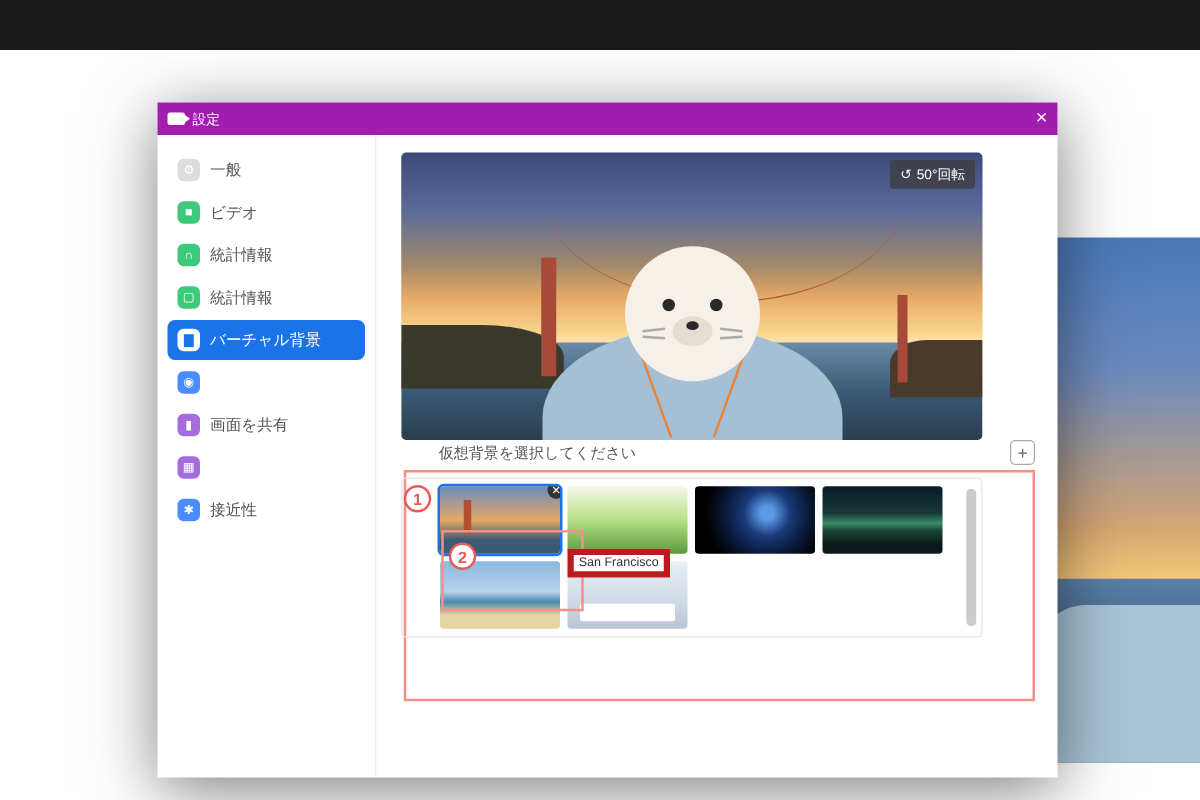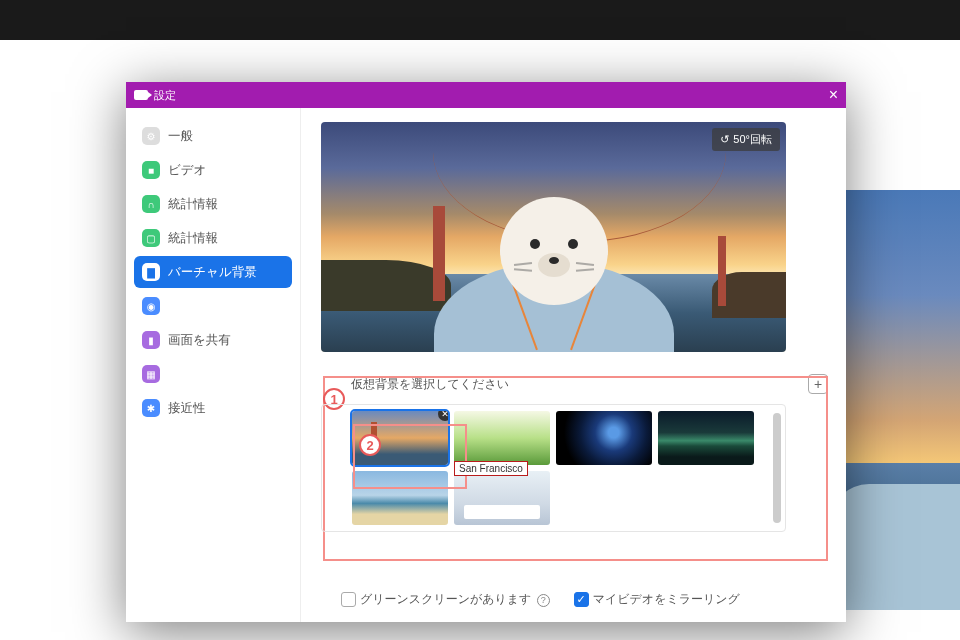--- a/index.html
+++ b/index.html
@@ -52,32 +52,32 @@
   .preview .snout { position:absolute; top:56px; left:50%; transform:translateX(-50%); width:32px; height:24px; background:#e5ddd0; border-radius:50%; }
   .preview .snout::before { content:''; position:absolute; top:4px; left:50%; transform:translateX(-50%); width:10px; height:7px; background:#2a2a2a; border-radius:50%; }
   .preview .whisker { position:absolute; width:18px; height:2px; background:rgba(100,100,100,0.5); }
   .preview .rotate-btn { position: absolute; top: 6px; right: 6px; background: rgba(60,60,60,0.75); color: #fff; font-size: 11px; padding: 4px 8px; border-radius: 3px; cursor: pointer; display:flex; align-items:center; gap:4px; }
 
   .annotation-box { position: absolute; left: 22px; top: 268px; width: 505px; height: 185px; border: 2px solid #f58f8a; pointer-events: none; }
   .marker { position: absolute; width: 22px; height: 22px; border: 2px solid #e85a5a; color: #e85a5a; border-radius: 50%; display: flex; align-items: center; justify-content: center; font-size: 13px; font-weight: bold; background: #fff; }
   .marker1 { left: 22px; top: 280px; }
   .marker2 { left: 58px; top: 326px; z-index: 5; }
 
-  .choose-label { margin-top: 22px; font-size: 12px; color: #555; padding-left: 30px; display:flex; align-items:center; }
+  .choose-label { font-size: 12px; color: #555; padding-left: 30px; display:flex; align-items:center; }
   .add-btn { margin-left:auto; width:20px; height:20px; border:1px solid #aaa; border-radius:4px; display:flex; align-items:center; justify-content:center; color:#666; cursor:pointer; font-size:14px; }
 
   .thumbs { margin-top: 10px; width: 465px; padding: 6px 30px 6px 30px; display: flex; flex-wrap: wrap; gap: 6px; border:1px solid #e5e5e5; border-radius:4px; position:relative; }
   .thumb { width: 96px; height: 54px; border-radius: 3px; background: #888; cursor: pointer; position: relative; overflow:hidden; }
   .thumb.none { background: #2a2a3a; color: #fff; display: flex; align-items: center; justify-content: center; font-size: 12px; gap:4px; }
   .thumb.none .cam-ic { width:12px; height:8px; background:#fff; border-radius:1px; position:relative; }
   .thumb.none .cam-ic::after { content:''; position:absolute; right:-4px; top:1px; border-left:4px solid #fff; border-top:3px solid transparent; border-bottom:3px solid transparent; }
   .thumb.selected { outline: 2px solid #1a73e8; }
   .thumb .del { position:absolute; top:-4px; right:-4px; width:14px; height:14px; background:#333; color:#fff; border-radius:50%; font-size:9px; display:flex; align-items:center; justify-content:center; }
   .annotation-none { position:absolute; left:52px; top:316px; width:114px; height:65px; border:2px solid #f58f8a; pointer-events:none; z-index:4; }
-  .tooltip { position:absolute; background:#fff; border:1px solid #b91c1c; font-size:10px; padding:1px 4px; color:#333; z-index:6; }
+  .tooltip { position:absolute; background:#fff; border:5px solid #b91c1c; font-size:10px; padding:1px 4px; color:#333; z-index:6; }
 
   .th-ggate { background: linear-gradient(to bottom, #6a8abe 0%, #e5a865 50%, #3a5a75 80%); }
   .th-ggate::after { content:''; position:absolute; left:20%; bottom:30%; width:6px; height:50%; background:#b05030; }
   .th-grass { background: linear-gradient(to bottom, #f5f8e5, #b8e088, #5a9a3a); }
   .th-earth { background: radial-gradient(circle at 60% 40%, #5a9ae5 8%, #1a3a7a 28%, #0a1a3a 50%, #000 75%); }
   .th-aurora { background: linear-gradient(to bottom, #0a1a2a 0%, #1a3a3a 40%, #3a8a6a 55%, #1a4a3a 65%, #0a1a1a 85%); }
   .th-beach { background: linear-gradient(to bottom, #8ab8e0 0%, #b8d4e8 45%, #4a8aaa 60%, #e5d5a5 80%); }
   .th-office { background: linear-gradient(to bottom, #e8f0f5 0%, #d0dae5 60%, #b8c5d5 100%); }
   .th-office::after { content:''; position:absolute; bottom:6px; left:10px; right:10px; height:14px; background:#fff; border-radius:2px; }
 
@@ -187,19 +187,15 @@
             <span class="cam-ic" style="position:absolute;bottom:4px;left:4px;"></span>
           </div>
         <div class="thumb th-beach">
             <span class="cam-ic" style="position:absolute;bottom:4px;left:4px;"></span>
           </div>
         <div class="thumb th-office"></div>
         <div class="scrollbar"></div>
         <div class="tooltip" style="left:132px; top:56px;">San Francisco</div>
       </div>
 
-      <div class="footer-opts">
-        <label><span class="chk"></span><span>グリーンスクリーンがあります</span> <span class="help-ic">?</span></label>
-        <label><span class="chk checked">✓</span><span>マイビデオをミラーリング</span></label>
-      </div>
     </div>
   </div>
 </div>
 
 </body></html>

